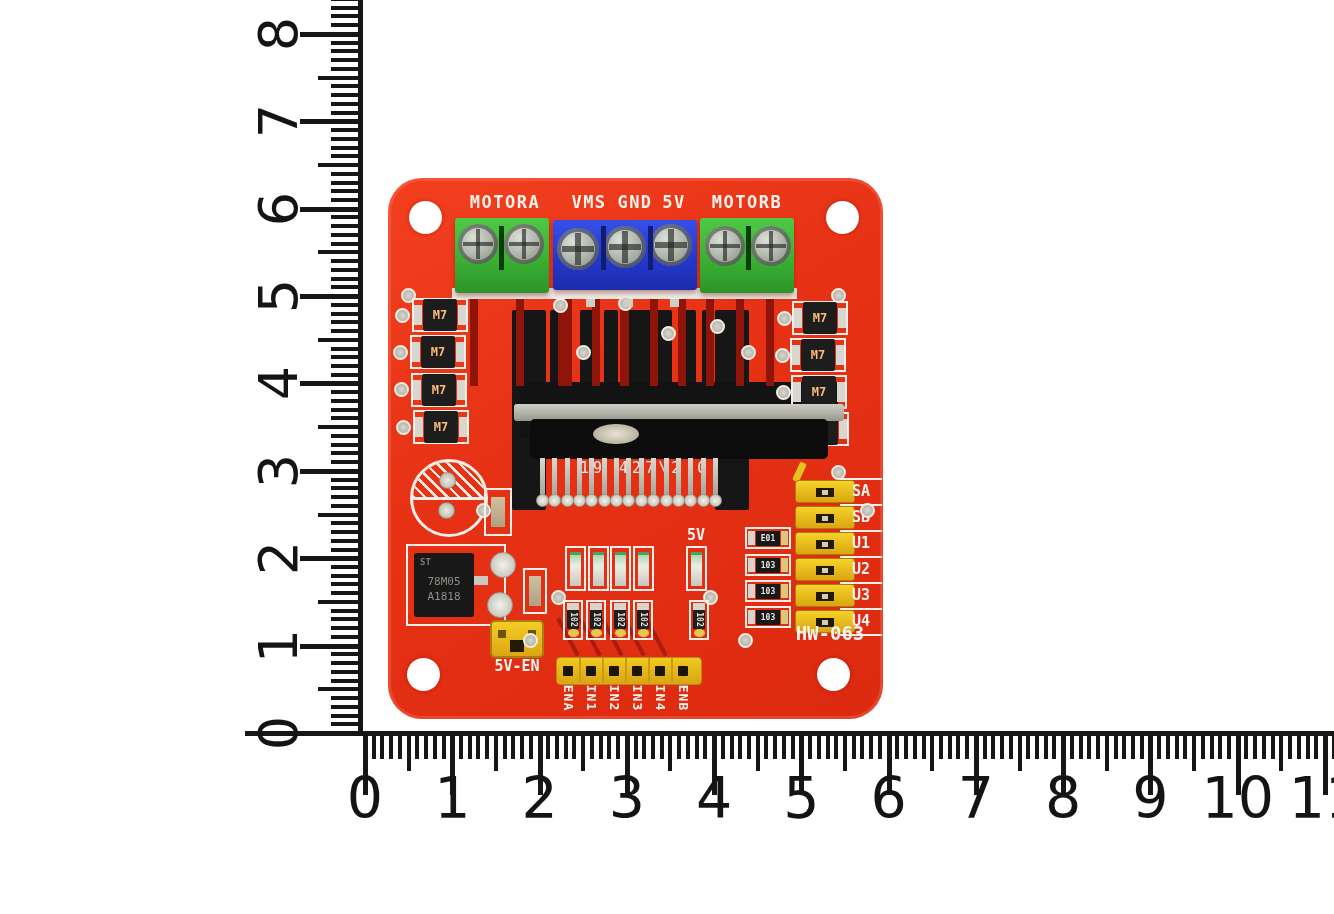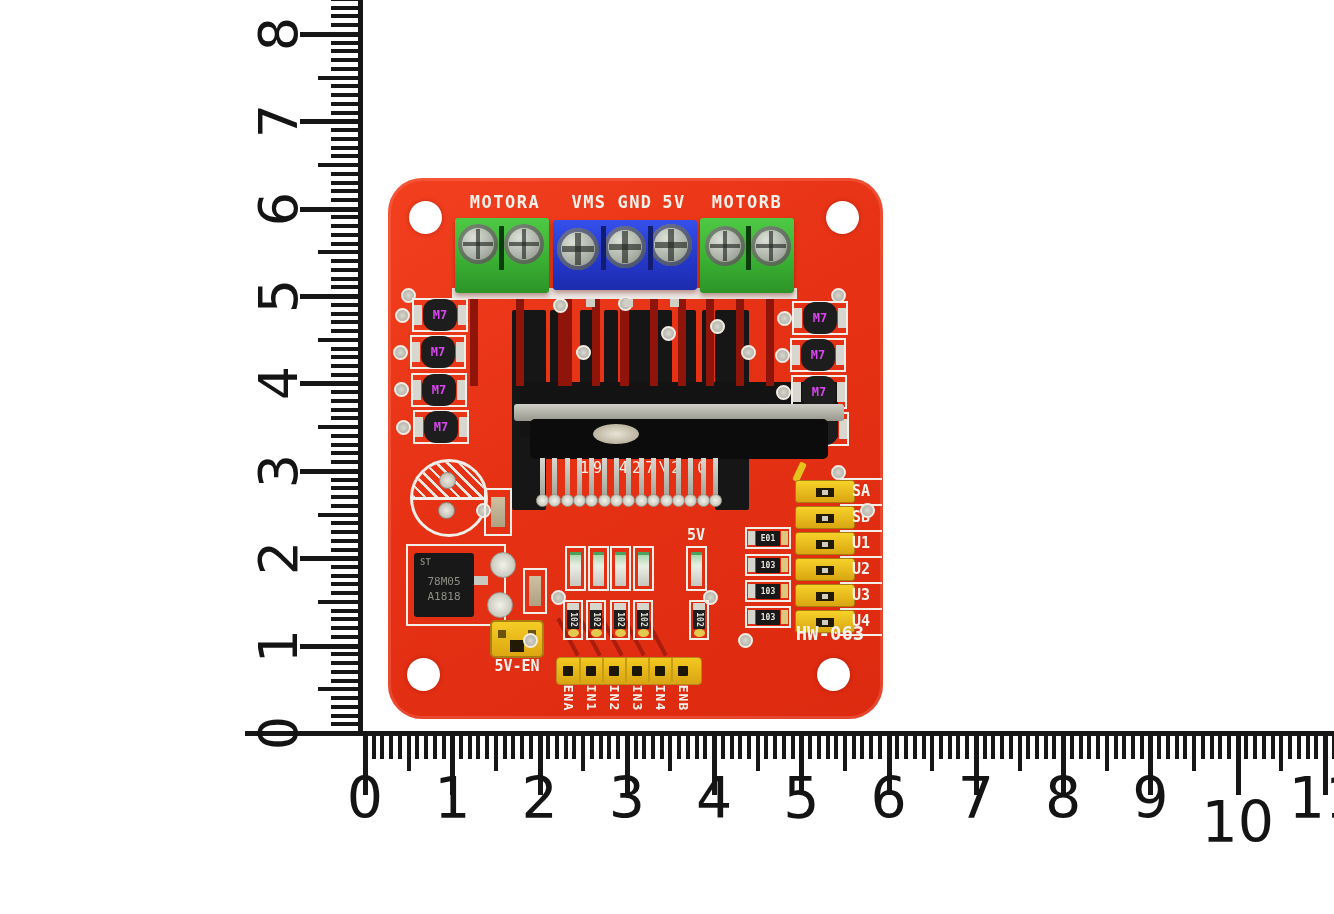--- a/index.html
+++ b/index.html
@@ -25,21 +25,21 @@
   .screw{position:absolute;border-radius:50%;
          background:radial-gradient(circle at 38% 34%,#dce0d8,#a9afa4 55%,#757b70);
          box-shadow:inset 0 0 0 4px rgba(15,45,15,.45);}
   .screw.bl{box-shadow:inset 0 0 0 4px rgba(10,18,80,.5);}
   .screw::before,.screw::after{content:"";position:absolute;background:rgba(35,40,35,.65);}
   .screw::before{left:44%;top:12%;width:12%;height:76%;}
   .screw::after{top:44%;left:12%;height:12%;width:76%;}
   .dbox{position:absolute;width:56px;height:34px;border:2px solid #f3efe8;box-sizing:border-box;
         display:flex;align-items:center;justify-content:center;gap:1px;}
   .dcap{width:8px;height:20px;background:#d7d7cf;}
-  .dbody{width:34px;height:32px;background:#1d1d1d;border-radius:12px;color:#d946ef;
+  .dbody{width:34px;height:32px;background:#1d1d1d;border-radius:2px;color:#fdba74;
          font:bold 12px "DejaVu Sans Mono",monospace;display:flex;align-items:center;justify-content:center;}
   .via{position:absolute;width:11px;height:11px;border-radius:50%;border:2px solid #f3ece4;
        background:radial-gradient(#d8d8d0,#a8a89e);box-sizing:content-box;}
   .jmp{position:absolute;width:60px;height:23px;border-radius:3px;border:1px solid #a87d0e;
        background:linear-gradient(180deg,#f6d22a,#d9a611);box-sizing:border-box;}
   .jslot{position:absolute;left:20px;top:7px;width:18px;height:9px;background:#221a04;}
   .jpin{position:absolute;left:26px;top:9px;width:6px;height:5px;background:#cfcdc2;}
   .ledb{position:absolute;width:21px;height:45px;border:2px solid #f3efe8;box-sizing:border-box;
         display:flex;align-items:center;justify-content:center;}
   .ledi{width:11px;height:31px;border-top:3px solid #49a35e;
@@ -298,21 +298,21 @@
       <div class="t hnum" style="left: 320px; top: 770px; width: 90px;">0</div>
       <div class="t hnum" style="left: 407.27px; top: 770px; width: 90px;">1</div>
       <div class="t hnum" style="left: 494.54px; top: 770px; width: 90px;">2</div>
       <div class="t hnum" style="left: 581.81px; top: 770px; width: 90px;">3</div>
       <div class="t hnum" style="left: 669.08px; top: 770px; width: 90px;">4</div>
       <div class="t hnum" style="left: 756.35px; top: 770px; width: 90px;">5</div>
       <div class="t hnum" style="left: 843.62px; top: 770px; width: 90px;">6</div>
       <div class="t hnum" style="left: 930.89px; top: 770px; width: 90px;">7</div>
       <div class="t hnum" style="left: 1018.16px; top: 770px; width: 90px;">8</div>
       <div class="t hnum" style="left: 1105.43px; top: 770px; width: 90px;">9</div>
-      <div class="t hnum" style="left: 1192.7px; top: 770px; width: 90px; margin-top: 24px;">10</div>
+      <div class="t hnum" style="left: 1192.7px; top: 770px; width: 90px;">10</div>
       <div class="t hnum" style="left: 1279.97px; top: 770px; width: 90px;">11</div>
     </div>
 
 
   <div id="pcb">
 
     <div class="fin" style="left:124px;top:132px;width:34px;height:200px;"></div>
     <div class="fin" style="left:327px;top:132px;width:34px;height:200px;"></div>
     <div id="fins">
         <div class="fin" style="left: 162px; top: 132px; width: 22px; height: 76px;"></div>

